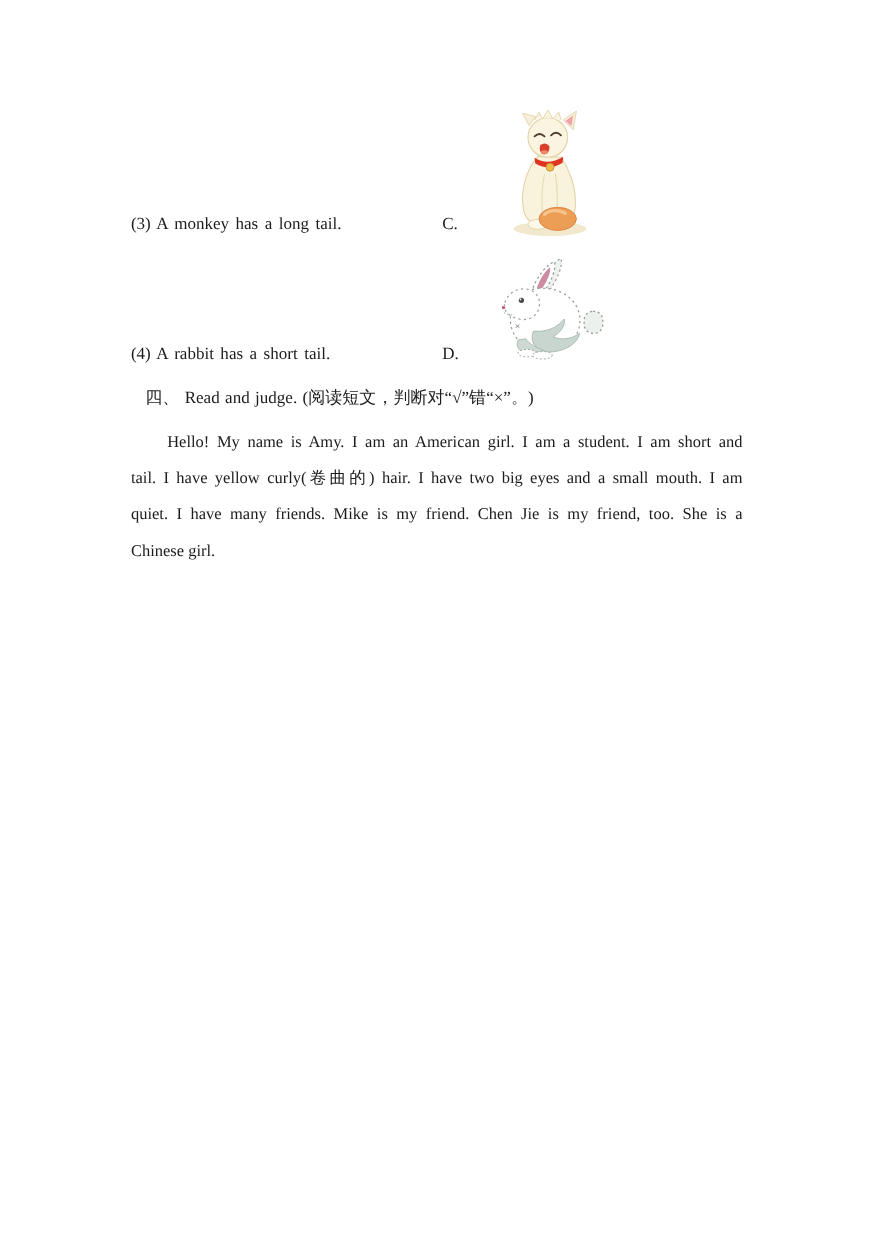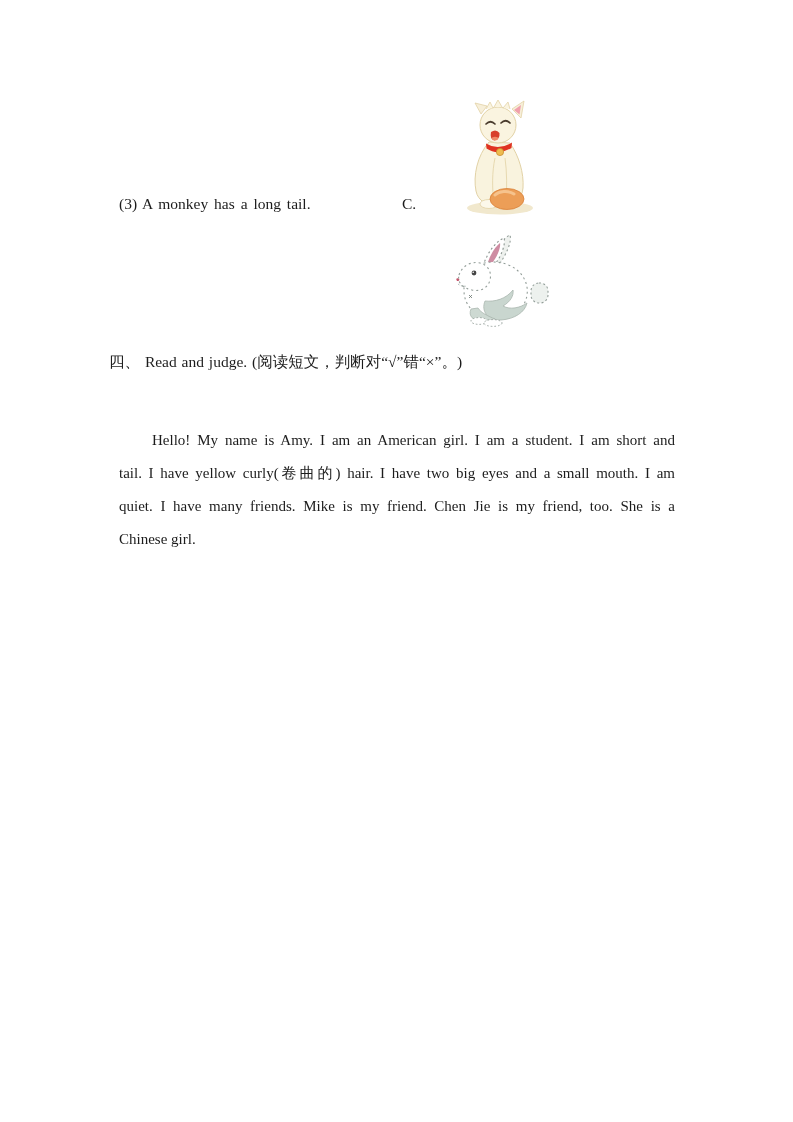--- a/index.html
+++ b/index.html
@@ -24,28 +24,28 @@
     font-size: 15.5px; line-height: 20px;
     word-spacing: 2px;
     white-space: nowrap;
   }
   .mrow.r3 { top: 194px; }
   .mrow.r4 { top: 312px; }
   .mopt { position: absolute; left: 283px; top: 0; word-spacing: normal; }
 
   
   .heading {
-    left: 109px; top: 352px; width: 600px;
+    left: 132px; top: 352px; width: 600px;
     font-size: 15.5px; line-height: 20px;
     white-space: nowrap;
     word-spacing: 1px;
   }
 
   
-  .passage { left: 119px; top: 386px; width: 556px; margin-top: 38px; }
+  .passage { left: 119px; top: 386px; width: 556px; }
   .pline {
     font-size: 15px; line-height: 33px;
     white-space: nowrap;
     overflow: hidden;
     text-align: justify;
     text-align-last: justify;
   }
   .pline.first { text-indent: 33px; }
   .pline.last  { text-align-last: left; }
 
@@ -99,20 +99,24 @@
     <path d="M8 45 Q6.5 46.5 8 48 Q10 48.5 10.5 46.5 Z" fill="#c4536a"></path>
     <path d="M9 51 Q13 54 18 53" stroke="#9aa5a0" stroke-width="0.9" fill="none" stroke-dasharray="1.5 1.8"></path>
     <rect x="82" y="50" width="17" height="20" rx="8" fill="#edf1ee" stroke="#939e99" stroke-width="1.1" stroke-dasharray="2 2.4"></rect>
     <path d="M36 68 C32 78 38 87 52 87 C66 86 76 79 78 70 C71 75 61 77 54 73 C61 69 65 63 64 57 C57 66 46 69 36 68 Z" fill="#c9d6cf" stroke="#a9b6af" stroke-width="0.8"></path>
     <path d="M22 76 C19 83 24 88 33 88 L46 86 C39 83 32 80 29 75 Z" fill="#cdd9d2" stroke="#a9b6af" stroke-width="0.8"></path>
     <ellipse cx="30" cy="88" rx="8" ry="3.4" fill="#ffffff" stroke="#939e99" stroke-width="0.9" stroke-dasharray="1.6 2"></ellipse>
     <ellipse cx="44" cy="90" rx="9" ry="3.4" fill="#ffffff" stroke="#939e99" stroke-width="0.9" stroke-dasharray="1.6 2"></ellipse>
     <path d="M20 62 l3 3 M23 62 l-3 3" stroke="#6a756f" stroke-width="0.8"></path>
   </svg>
 
+  <div class="abs mrow r4">
+    <span>(4) A rabbit has a short tail.</span>
+    <span class="mopt">D.</span>
+  </div>
 
   <div class="abs heading">四、 Read and judge. (阅读短文，判断对“√”错“×”。)</div>
 
   <div class="abs passage">
     <div class="pline first">Hello! My name is Amy. I am an American girl. I am a student. I am short and</div>
     <div class="pline">tail. I have yellow curly(卷曲的) hair. I have two big eyes and a small mouth. I am</div>
     <div class="pline">quiet. I have many friends. Mike is my friend. Chen Jie is my friend, too. She is a</div>
     <div class="pline last">Chinese girl.</div>
   </div>
 

